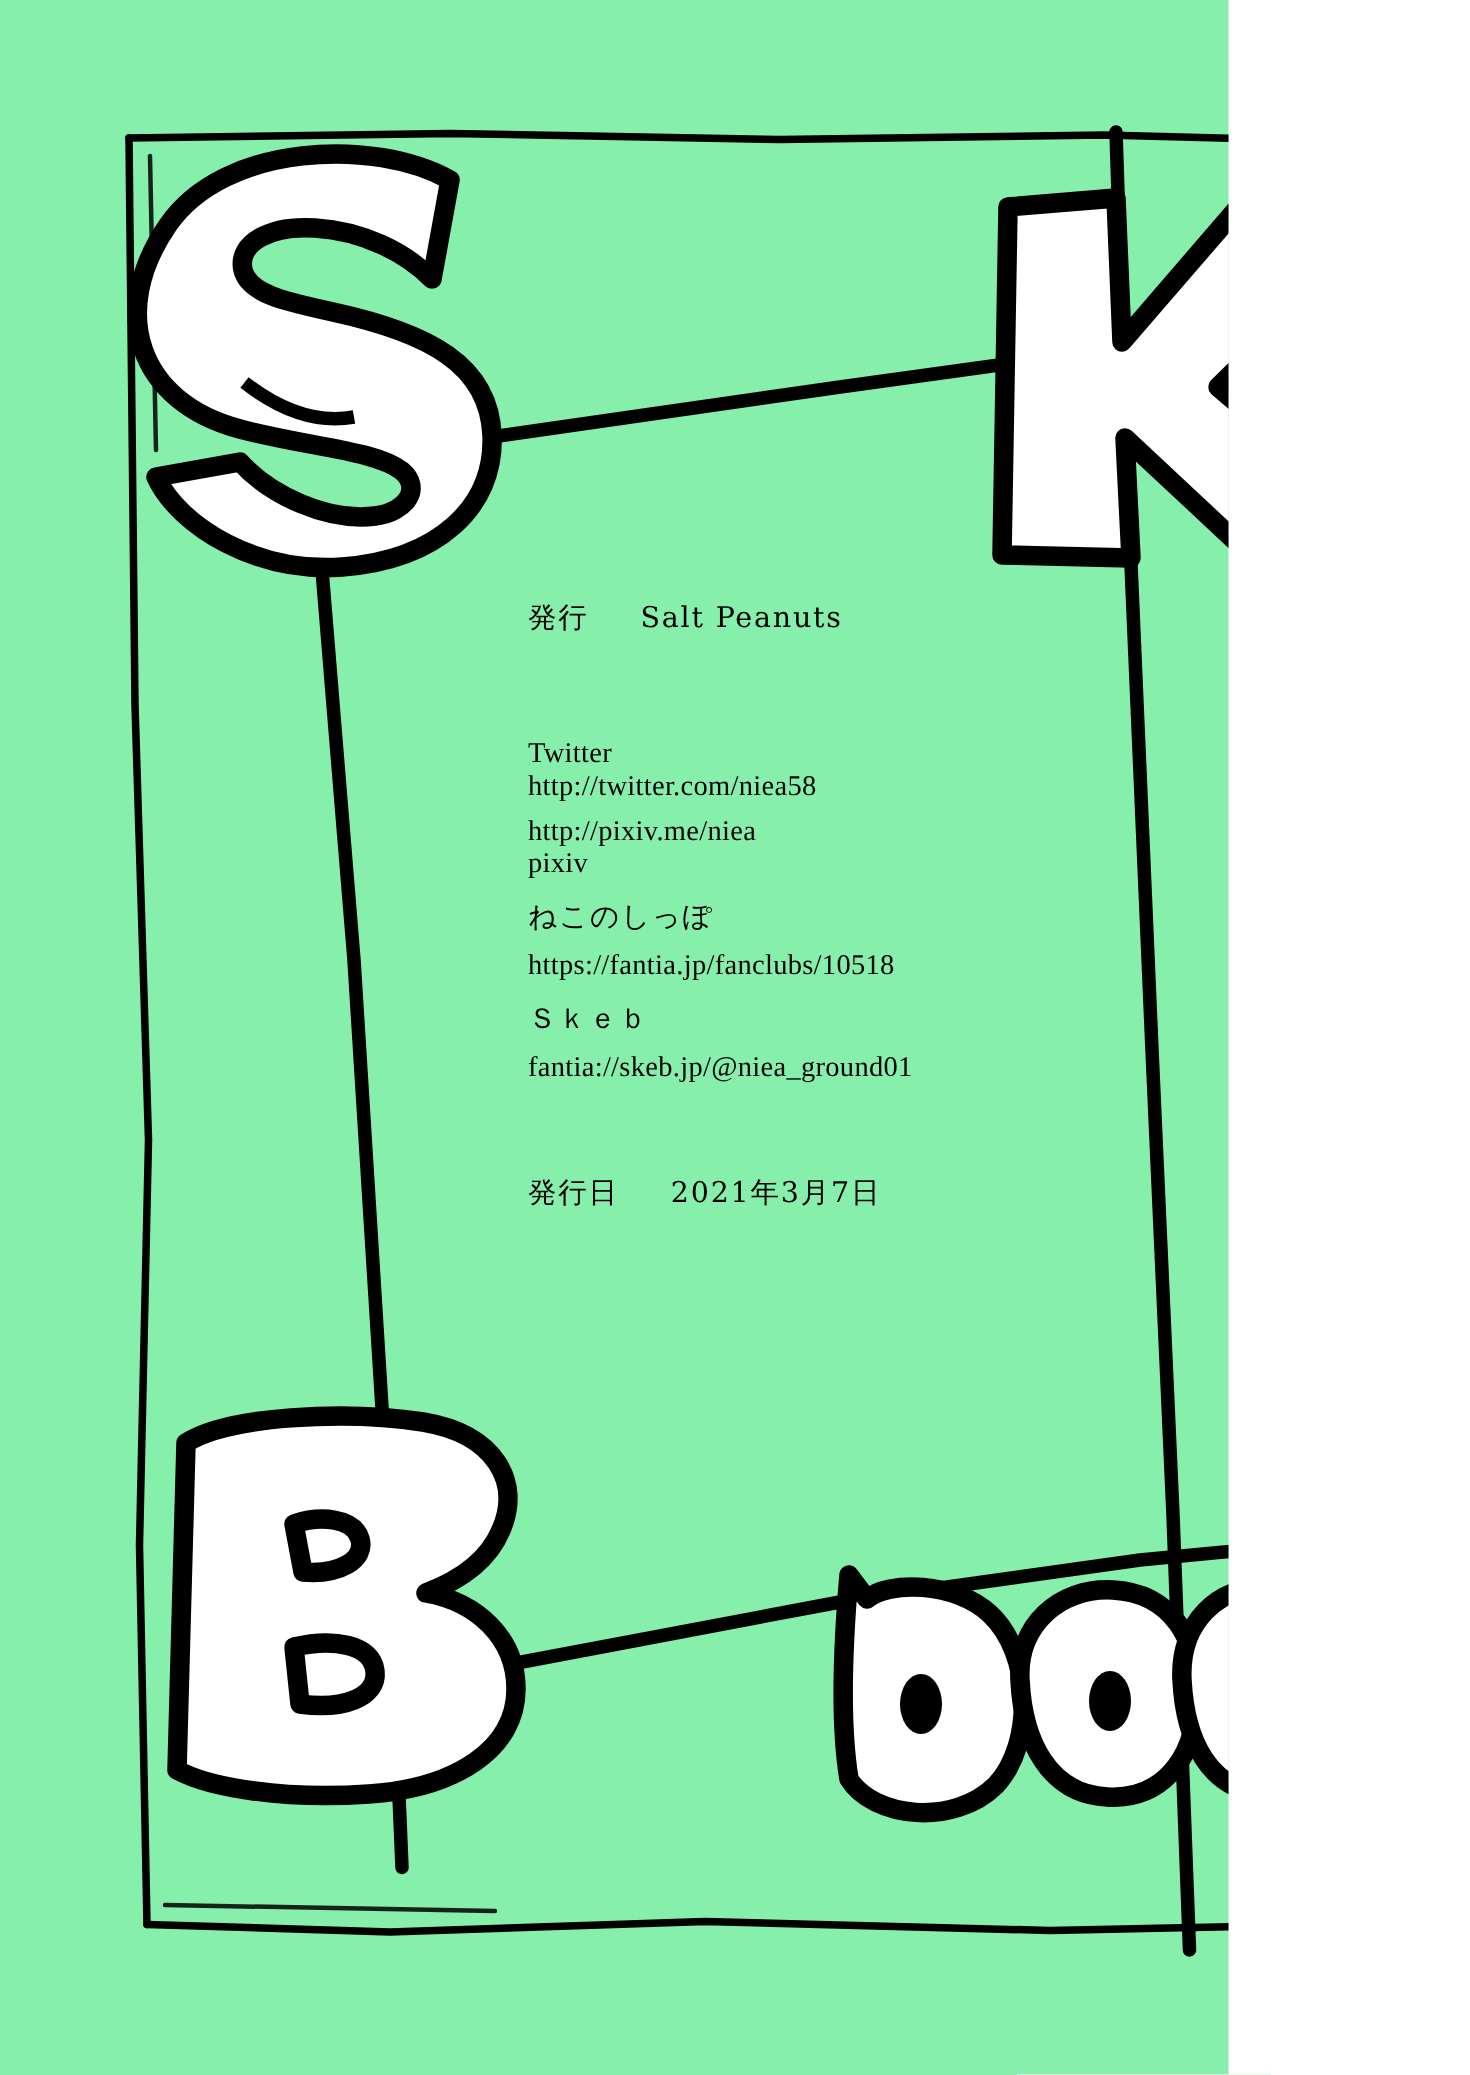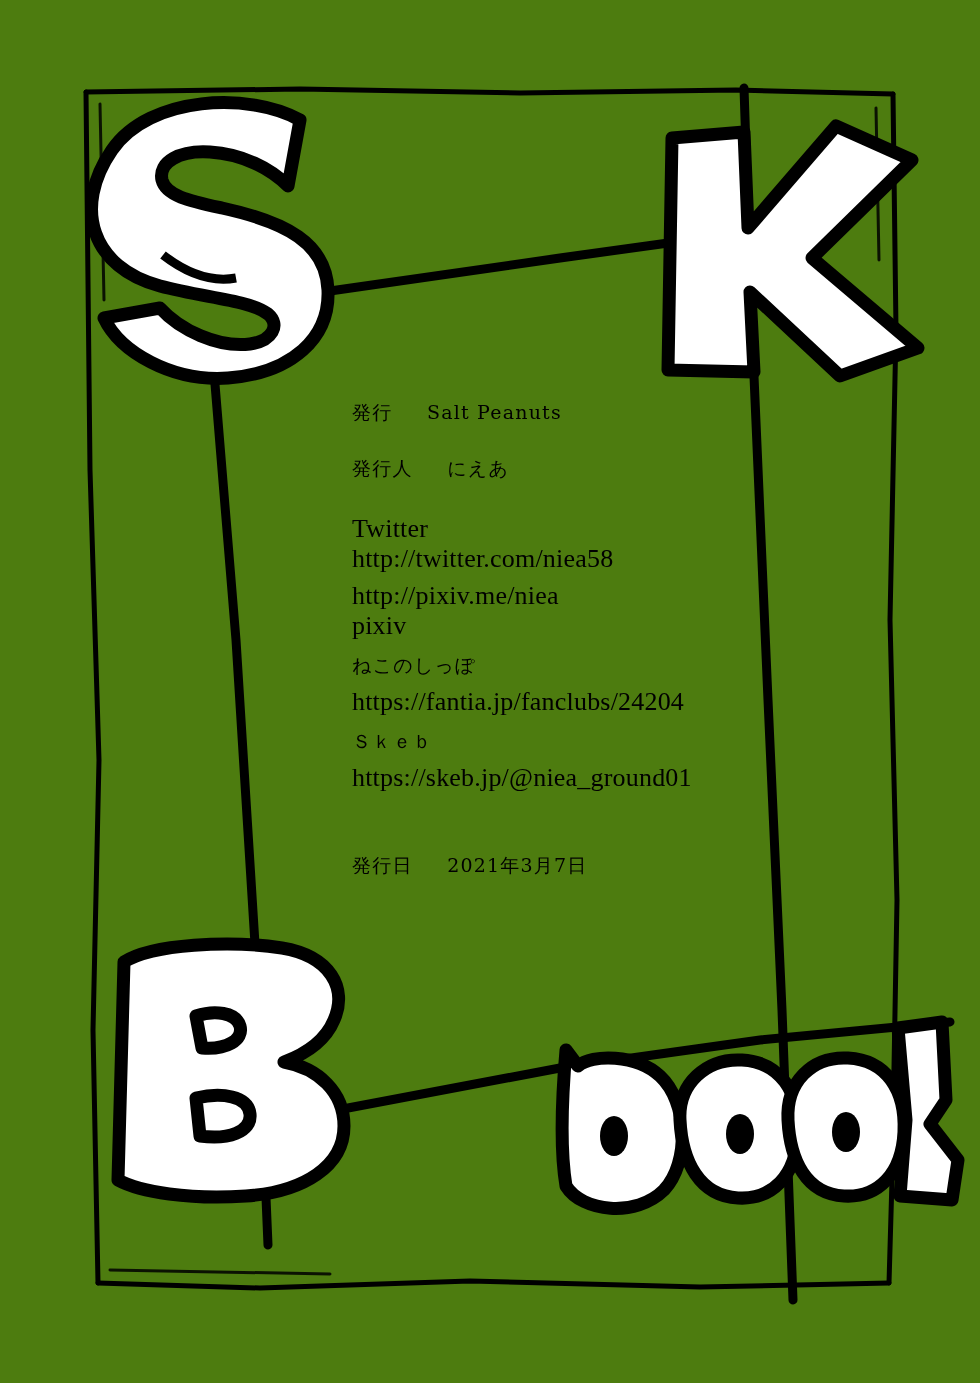--- a/index.html
+++ b/index.html
@@ -2,43 +2,43 @@
 <html lang="ja"><head>
 <meta charset="utf-8">
 <style>
   html, body {
     margin: 0;
     padding: 0;
     background: #ffffff;
   }
   #page {
     position: relative;
-    width: 980px;
+    width: 819px;
     height: 1383px;
-    background: #4d7c0f;
+    background: #86efac;
     overflow: hidden;
     font-family: "Liberation Serif", "DejaVu Serif", serif;
     color: #000000;
   }
   .art-layer {
     position: absolute;
     left: 0;
     top: 0;
     width: 980px;
     height: 1383px;
     pointer-events: none;
   }
   .colophon {
     position: absolute;
     left: 352px;
     top: 402px;
     width: 480px;
   }
   .line {
-    font-size: 26px;
+    font-size: 19px;
     line-height: 1.15;
     white-space: nowrap;
     letter-spacing: 0.2px;
   }
   .ja {
     font-family: "DejaVu Serif", "Liberation Serif", serif;
     font-size: 19px;
     letter-spacing: 1.2px;
   }
   .spaced {
@@ -157,47 +157,42 @@
   <div class="colophon">
 
     <div class="line ja">
       <span>発行</span>
       <span class="spaced">&nbsp;&nbsp;</span>
       <span>Salt Peanuts</span>
     </div>
 
     <div class="gap-md"></div>
 
-    <div class="line ja">
-      <span>発行人</span>
-      <span class="spaced">&nbsp;&nbsp;</span>
-      <span>にえあ</span>
-    </div>
 
     <div class="gap-md"></div>
 
     <div class="line">Twitter</div>
     <div class="line">http://twitter.com/niea58</div>
 
     <div style="height:8px"></div>
 
     <div class="line">http://pixiv.me/niea</div>
     <div class="line">pixiv</div>
 
     <div style="height:14px"></div>
 
     <div class="line ja">ねこのしっぽ</div>
     <div style="height:10px"></div>
-    <div class="line">https://fantia.jp/fanclubs/24204</div>
+    <div class="line">https://fantia.jp/fanclubs/10518</div>
 
     <div style="height:14px"></div>
 
     <div class="line ja">Ｓｋｅｂ</div>
     <div style="height:10px"></div>
-    <div class="line">https://skeb.jp/@niea_ground01</div>
+    <div class="line">fantia://skeb.jp/@niea_ground01</div>
 
     <div class="gap-xl"></div>
 
     <div class="line ja">
       <span>発行日</span>
       <span class="spaced">&nbsp;&nbsp;</span>
       <span>2021年3月7日</span>
     </div>
 
     <div class="gap-lg"></div>

